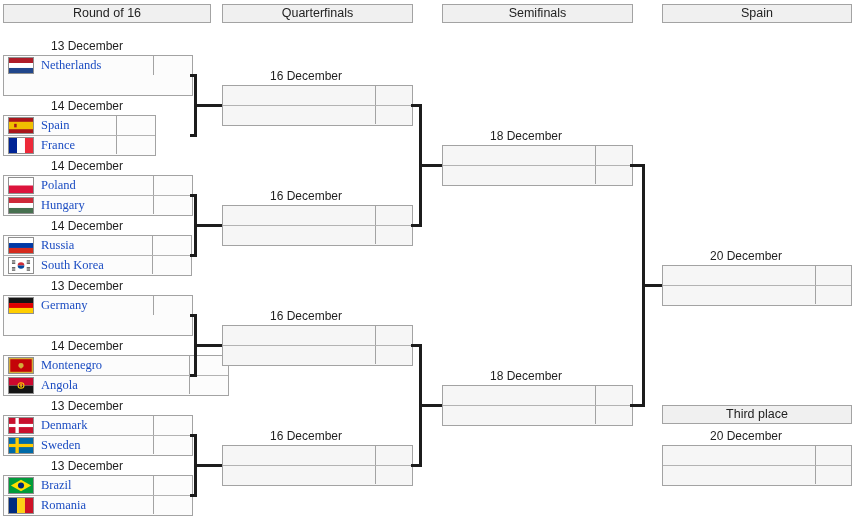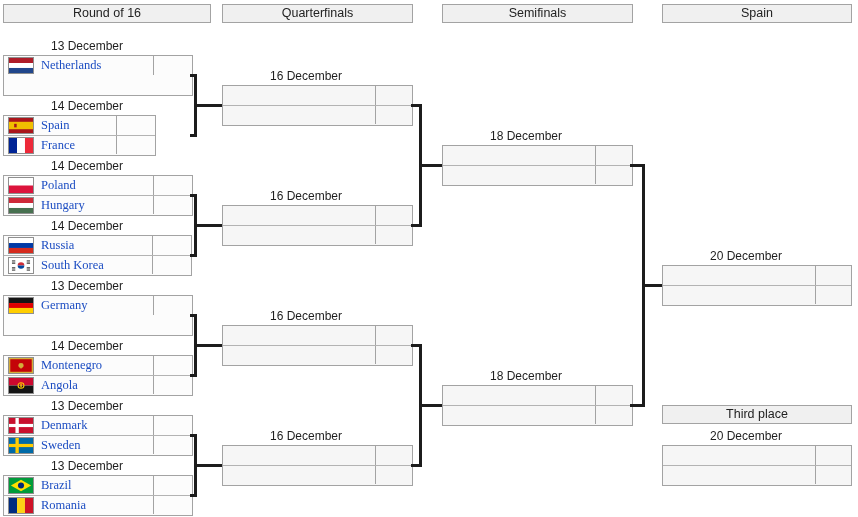--- a/index.html
+++ b/index.html
@@ -156,21 +156,21 @@
             <rect y="5.7" width="26" height="5.6" fill="#DD0000"></rect>
             <rect y="11.3" width="26" height="5.7" fill="#FFCE00"></rect>
           </svg>
         </span>
       <span class="team-name">Germany</span>
       <span class="score w38"></span>
     </div>
   </div>
 
   <div class="date" style="left:3px;top:339px">14 December</div>
-  <div class="match" style="left:3px;top:355px;width:190px">
+  <div class="match" style="left:3px;top:355px;width:226px">
     <div class="row">
       <span class="flag">
           <svg viewBox="0 0 26 17" preserveAspectRatio="none">
             <rect width="26" height="17" fill="#D3AE3B"></rect>
             <rect x="1.4" y="1.4" width="23.2" height="14.2" fill="#C40308"></rect>
             <circle cx="13" cy="8.5" r="2.8" fill="#D3AE3B"></circle>
             <rect x="12.4" y="9.6" width="1.2" height="2.4" fill="#D3AE3B"></rect>
           </svg>
         </span>
       <span class="team-name">Montenegro</span>

